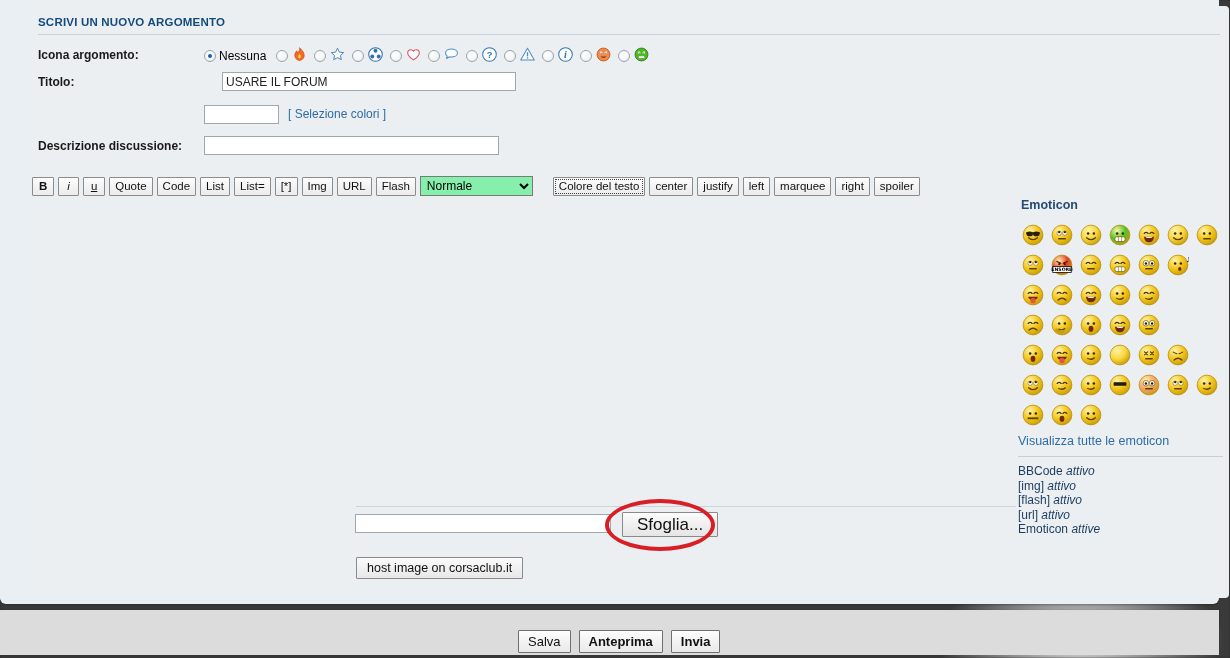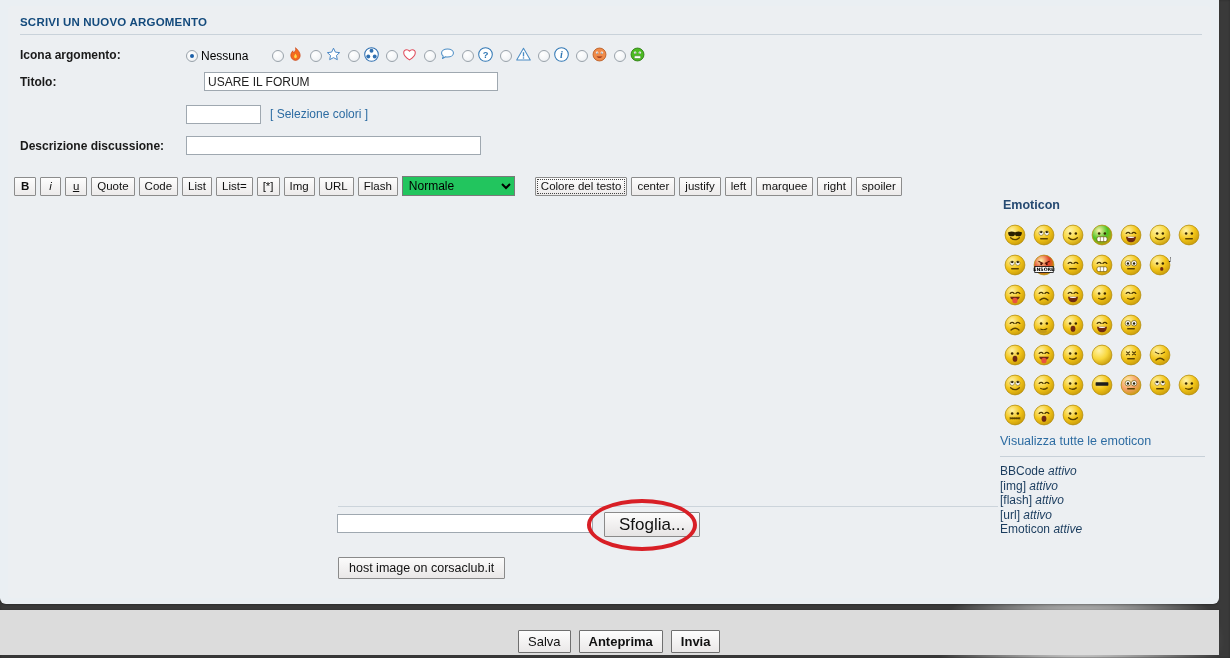--- a/index.html
+++ b/index.html
@@ -37,21 +37,21 @@
     position: absolute;
     left: 0; top: 0;
     width: 1219px;
     height: 604px;
     background: #eaeff3;
     border-radius: 0 0 6px 6px;
     box-shadow: 0 1px 2px rgba(0,0,0,0.25);
   }
   #inner-panel {
     position: absolute;
-    left: 8px; top: 6px;
+    left: 26px; top: 6px;
     width: 1203px;
     height: 592px;
     background: #eceff2;
     border-radius: 4px;
   }
   .panel-title {
     position: absolute;
     left: 12px; top: 10px;
     font-size: 11.5px;
     font-weight: bold;
@@ -91,21 +91,21 @@
     flex: 0 0 auto;
   }
   .rb.checked::after {
     content: "";
     position: absolute;
     left: 3px; top: 3px;
     width: 4px; height: 4px;
     border-radius: 50%;
     background: #1b5fa8;
   }
-  .radio-item .lbl { font-size: 12px; color: #000; margin-right: 18px; }
+  .radio-item .lbl { font-size: 12px; color: #000; margin-right: 4px; }
   .ticon { width: 17px; height: 17px; display: inline-block; }
 
   input.txt {
     position: absolute;
     border: 1px solid #9fa8b0;
     background: #ffffff;
     font-family: "Liberation Sans", sans-serif;
     font-size: 12px;
     color: #222;
     padding: 1px 3px;
@@ -146,21 +146,21 @@
   .tbtn.focused {
     border: 1px solid #8c8c8c;
     outline: 1px dotted #444;
     outline-offset: -3px;
   }
   select.tsel {
     font-family: "Liberation Sans", sans-serif;
     font-size: 12px;
     height: 20px;
     border: 1px solid #7a7a7a;
-    background: #22c55e;
+    background: #86efac;
     width: 113px;
     padding-left: 2px;
   }
 
   
   #msgbox {
     position: absolute;
     left: 6px; top: 194px;
     width: 977px;
     height: 303px;

